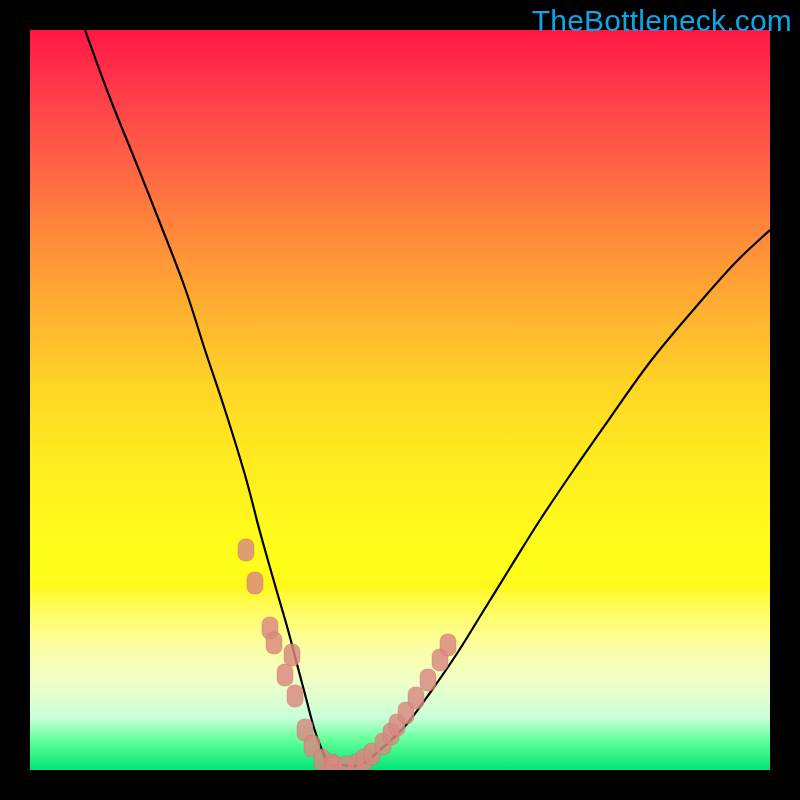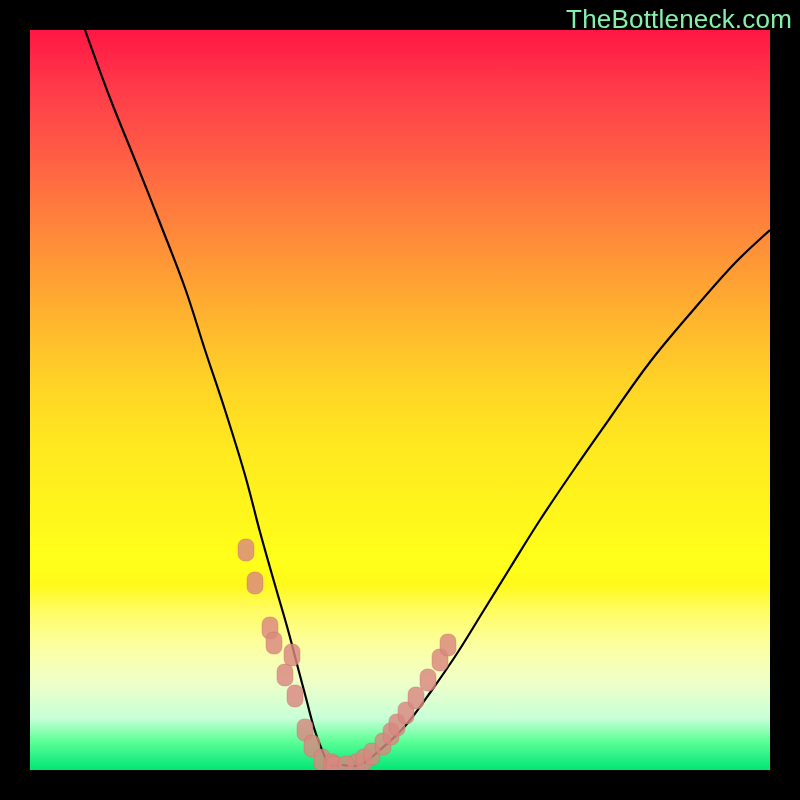--- a/index.html
+++ b/index.html
@@ -62,22 +62,22 @@
     fill: #d98880;
     fill-opacity: 0.82;
     stroke: #c77065;
     stroke-width: 0.4;
   }
   .watermark {
     position: absolute;
     top: 4px;
     right: 8px;
     font-family: Arial, Helvetica, sans-serif;
-    font-size: 26px;
-    color: #86efac;
+    font-size: 30px;
+    color: #0ea5e9;
     letter-spacing: 0.2px;
   }
 </style>
 </head>
 <body>
 
 <div class="frame">
   <div class="plot-area">
     <div class="gradient-bg"></div>
     <svg class="curve-svg" viewBox="0 0 740 740" preserveAspectRatio="none">

